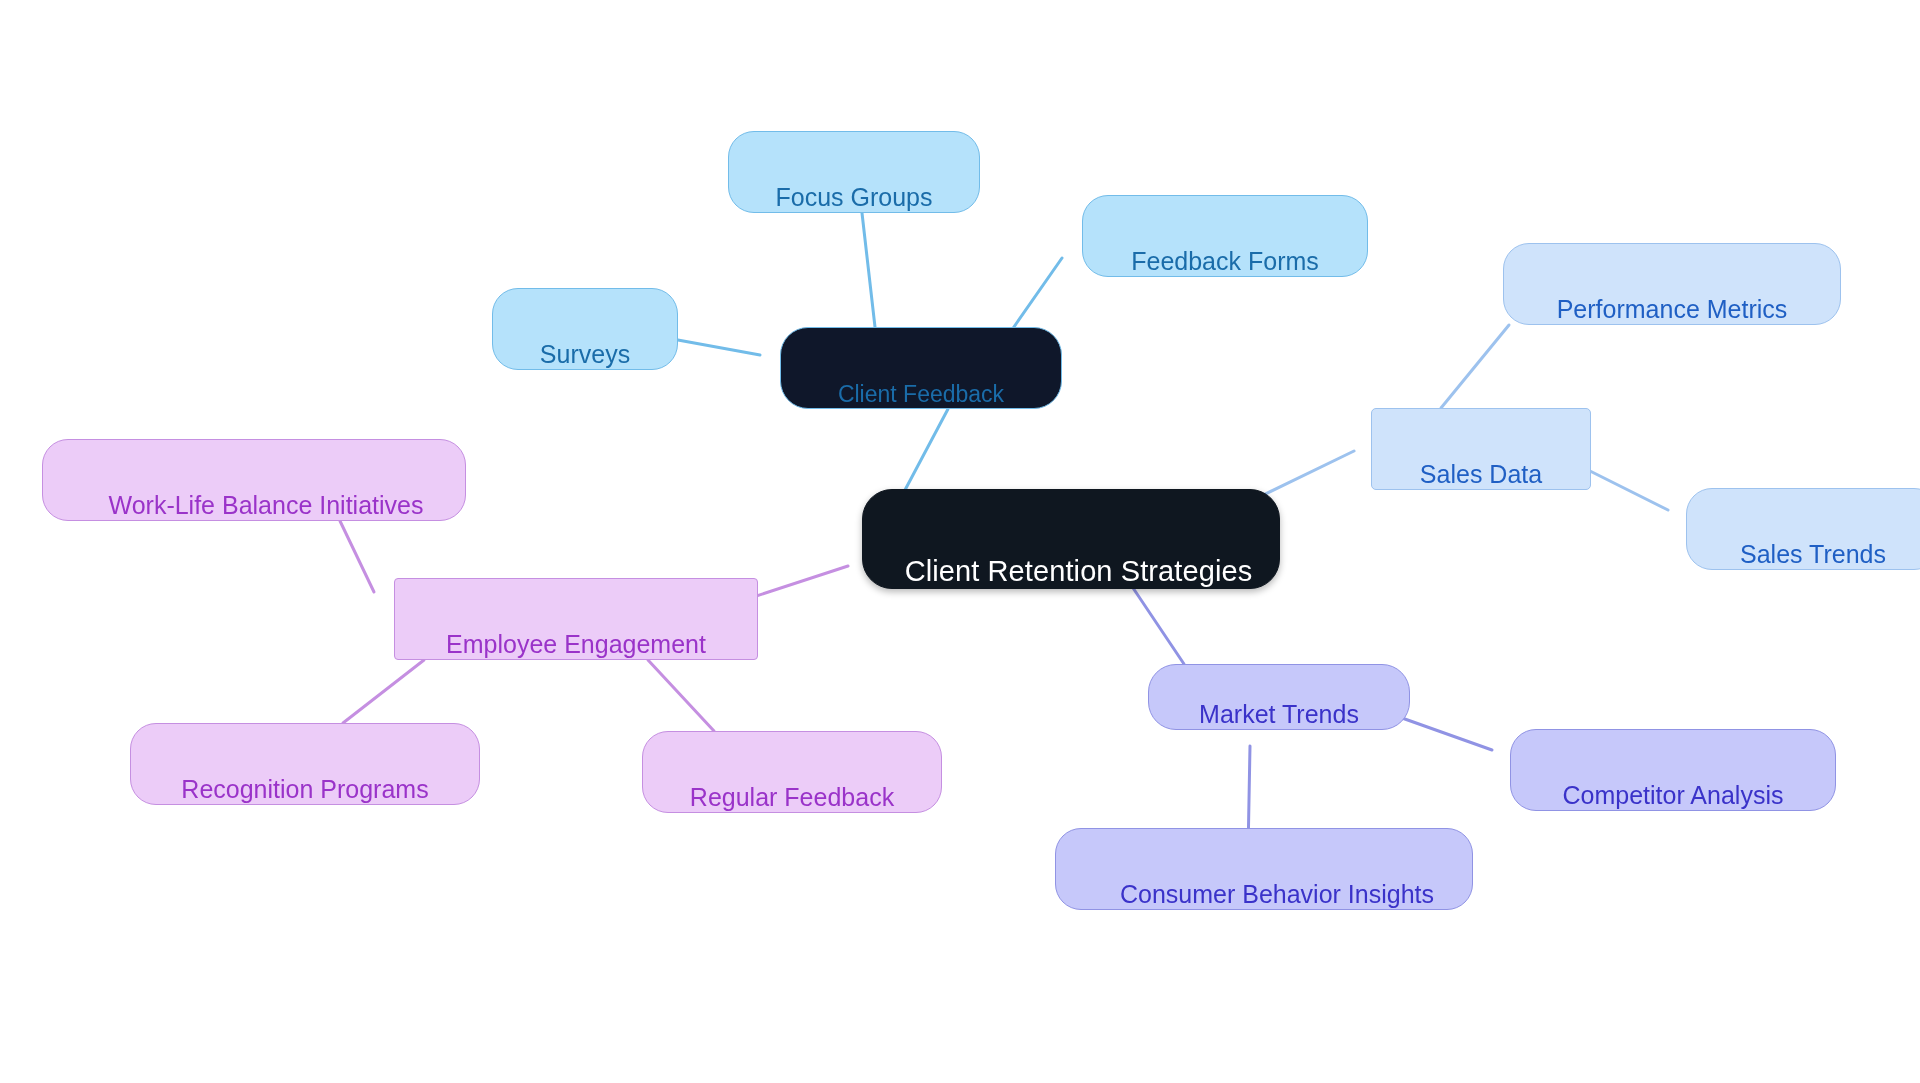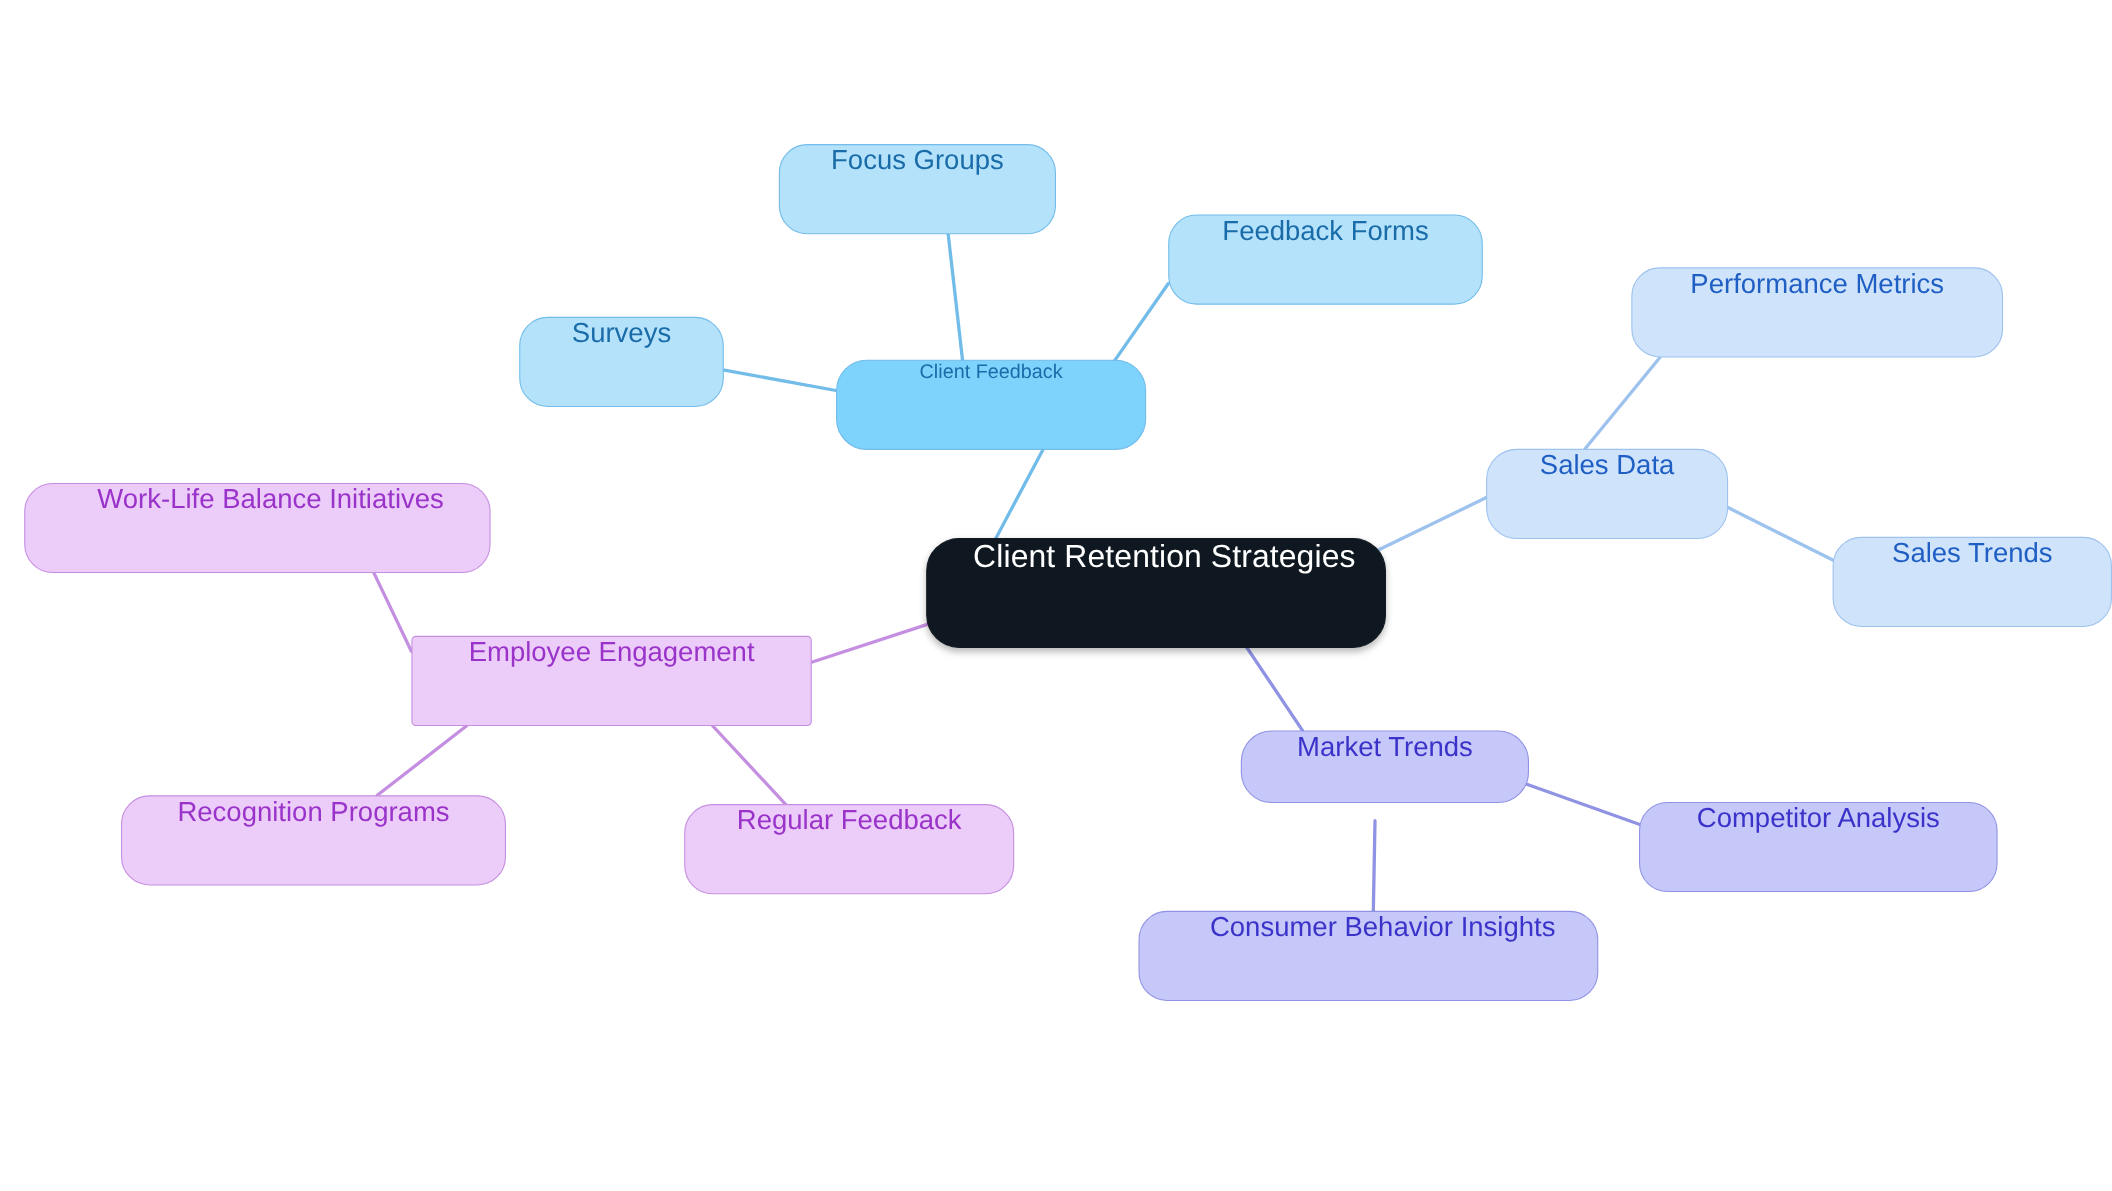--- a/index.html
+++ b/index.html
@@ -25,58 +25,59 @@
     left: 0;
     top: 0;
     width: 1920px;
     height: 1083px;
     pointer-events: none;
   }
   .node {
     position: absolute;
     box-sizing: border-box;
     display: flex;
-    align-items: flex-start;
+    align-items: flex-end;
     justify-content: center;
     text-align: center;
     white-space: nowrap;
     border-style: solid;
     border-width: 1px;
     z-index: 2;
+    margin-left: 20px;
   }
   .node-root {
     background: #0f1720;
     border-color: #0f1720;
     color: #ffffff;
     border-radius: 30px;
     font-size: 29px;
     font-weight: 400;
     letter-spacing: 0.1px;
     box-shadow: 0 3px 7px rgba(0,0,0,0.28);
     padding-left: 15px;
   }
   .node-branch-blue {
-    background: #7dd3fc;
+    background: #0f172a;
     border-color: #72bce9;
     color: #1a6ca9;
     border-radius: 28px;
-    font-size: 18px;
+    font-size: 23px;
   }
   .node-leaf-blue {
     background: #b5e2fb;
     border-color: #72bce9;
     color: #1a6ca9;
     border-radius: 26px;
     font-size: 25px;
   }
   .node-branch-lightblue {
     background: #cfe3fb;
     border-color: #9dc2ee;
     color: #1f5fc4;
-    border-radius: 28px;
+    border-radius: 5px;
     font-size: 25px;
   }
   .node-leaf-lightblue {
     background: #cfe3fb;
     border-color: #9dc2ee;
     color: #1f5fc4;
     border-radius: 26px;
     font-size: 25px;
   }
   .node-branch-periwinkle {

